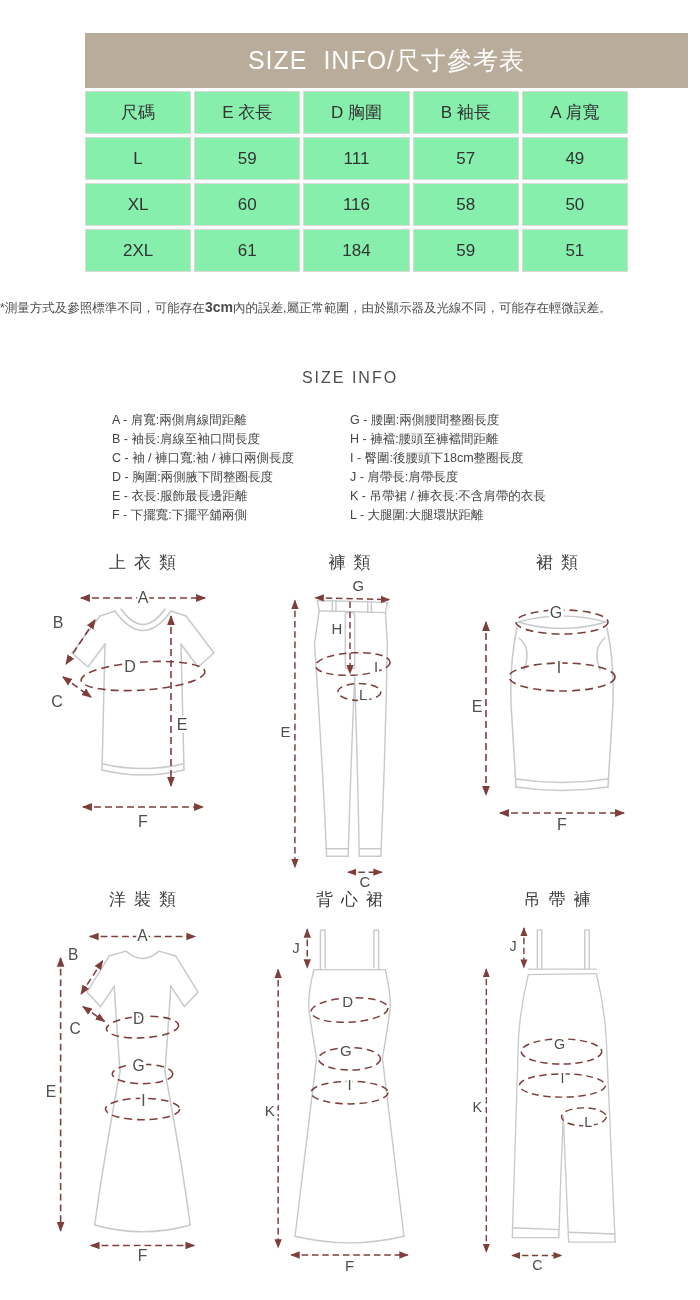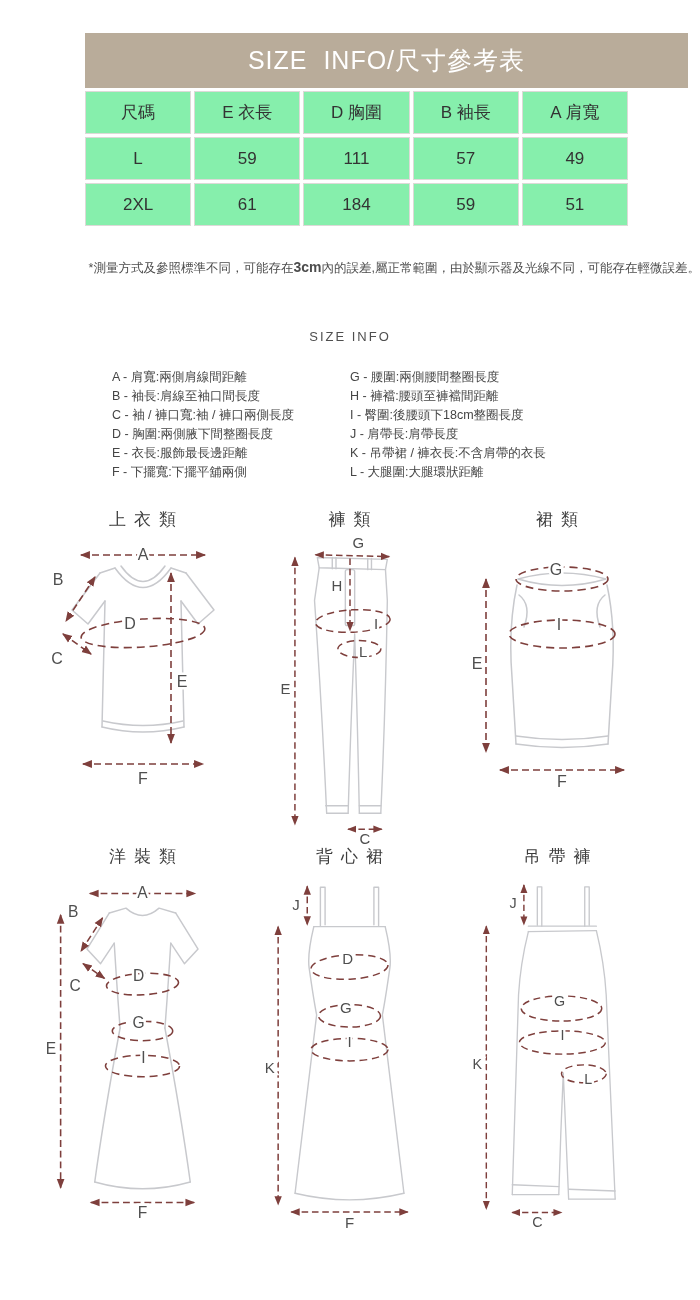--- a/index.html
+++ b/index.html
@@ -15,24 +15,24 @@
   }
   table.size-table{
     width:549px;margin-left:-3px;border-collapse:separate;border-spacing:3px;
     table-layout:fixed;
   }
   .size-table th,.size-table td{
     border:1px solid #dcdad7;height:39px;text-align:center;vertical-align:middle;
     font-weight:400;font-size:17px;color:#333;background:#86efac;
   }
   
-  .note{margin-top:30px;text-align:right;font-size:12.5px;color:#4d4d4d;}
+  .note{margin-top:24px;text-align:left;font-size:12.5px;color:#4d4d4d;}
   .note .note-em{font-size:14px;font-weight:700;}
   
-  .sizeinfo-heading{margin-top:52px;text-align:center;font-size:13px;letter-spacing:2px;color:#4f4f4f;}
+  .sizeinfo-heading{margin-top:52px;text-align:center;font-size:16px;letter-spacing:2px;color:#4f4f4f;}
   .legend{display:flex;margin:24px 0 15px 112px;font-size:12.5px;line-height:19px;color:#454545;}
   .legend-col{width:238px;}
   
   .diagrams{width:622px;margin:26px 0 16px 39px;display:grid;grid-template-columns:207px 207px 208px;}
   .cell{text-align:center;}
   .dtitle{font-size:17px;letter-spacing:8px;text-indent:8px;color:#3d3d3d;margin:0 0 6px 0;font-weight:400;}
   .cell svg{display:block;margin:0 auto;}
   .gline{fill:none;stroke:#c8c9cd;stroke-width:1.5;stroke-linecap:round;stroke-linejoin:round;}
   .dash{fill:none;stroke:#7e3f3c;stroke-width:1.6;stroke-dasharray:7 4;}
   .edash{fill:none;stroke:#7e3f3c;stroke-width:1.6;stroke-dasharray:8 5;}
@@ -64,20 +64,27 @@
         <th>A 肩寬</th>
       </tr>
     </thead>
     <tbody>
       <tr>
         <td>L</td>
         <td>59</td>
         <td>111</td>
         <td>57</td>
         <td>49</td>
+      </tr>
+      <tr>
+        <td>XL</td>
+        <td>60</td>
+        <td>116</td>
+        <td>58</td>
+        <td>50</td>
       </tr>
       <tr>
         <td>2XL</td>
         <td>61</td>
         <td>184</td>
         <td>59</td>
         <td>51</td>
       </tr>
     </tbody>
   </table>

